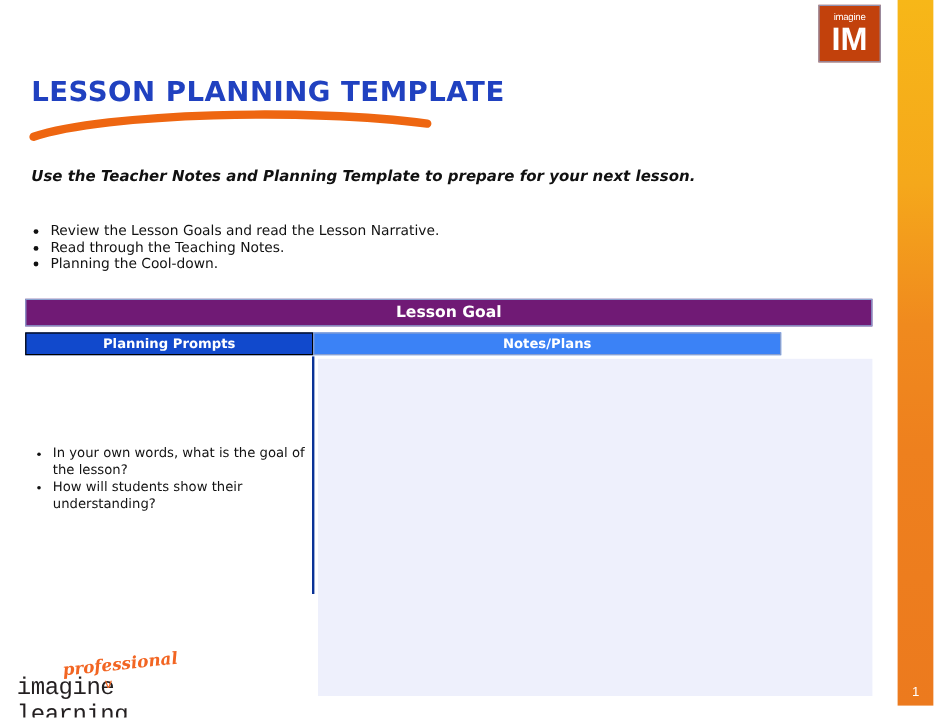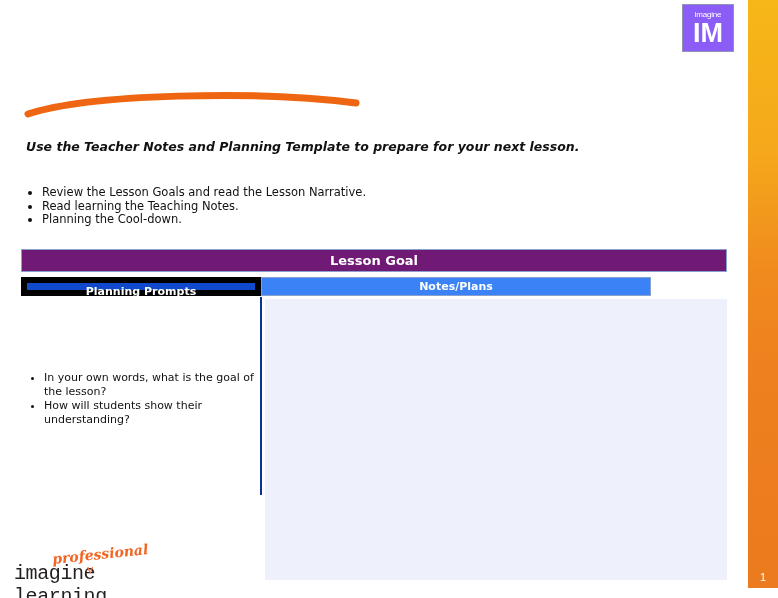--- a/index.html
+++ b/index.html
@@ -45,21 +45,21 @@
     font-family: "Liberation Sans", sans-serif;
   }
 
   
   #im-logo {
     position: absolute;
     left: 682px;
     top: 4px;
     width: 52px;
     height: 48px;
-    background: #8b5cf6;
+    background: #c2410c;
     border: 1px solid #8f93b5;
     box-sizing: border-box;
   }
   #im-logo .logo-word {
     position: absolute;
     top: 5px;
     left: 0;
     right: 0;
     text-align: center;
     color: #ffffff;
@@ -143,21 +143,21 @@
     text-align: center;
     font-family: "DejaVu Sans", sans-serif;
   }
   #col-head-prompts {
     position: absolute;
     left: 21px;
     top: 277px;
     width: 240px;
     height: 19px;
     background: #1149CC;
-    border: 6px solid #000000;
+    border: 1px solid #000000;
     box-sizing: border-box;
     color: #ffffff;
     font-size: 11px;
     font-weight: bold;
     line-height: 17px;
     text-align: center;
     font-family: "DejaVu Sans", sans-serif;
   }
   #col-head-notes {
     position: absolute;
@@ -252,30 +252,31 @@
 <div id="page">
 
   <div id="side-strip"></div>
   <div id="page-number">1</div>
 
   <div id="im-logo">
     <div class="logo-word">imagine</div>
     <div class="logo-mark">IM</div>
   </div>
 
+  <div id="doc-title">LESSON PLANNING TEMPLATE</div>
 
   <svg id="title-swoosh" viewBox="0 0 350 32" xmlns="http://www.w3.org/2000/svg">
     <path d="M10,26 C70,6 240,2 338,15" stroke="#EE6611" stroke-width="7" stroke-linecap="round" fill="none"></path>
   </svg>
 
   <div id="intro-line">Use the Teacher Notes and Planning Template to prepare for your next lesson.</div>
 
   <ul id="steps-list">
     <li>Review the Lesson Goals and read the Lesson Narrative.</li>
-    <li>Read learning the Teaching Notes.</li>
+    <li>Read through the Teaching Notes.</li>
     <li>Planning the Cool-down.</li>
   </ul>
 
   <div id="table-title-row">Lesson Goal</div>
   <div id="col-head-prompts">Planning Prompts</div>
   <div id="col-head-notes">Notes/Plans</div>
 
   <div id="column-divider"></div>
 
   <div id="notes-panel"></div>

